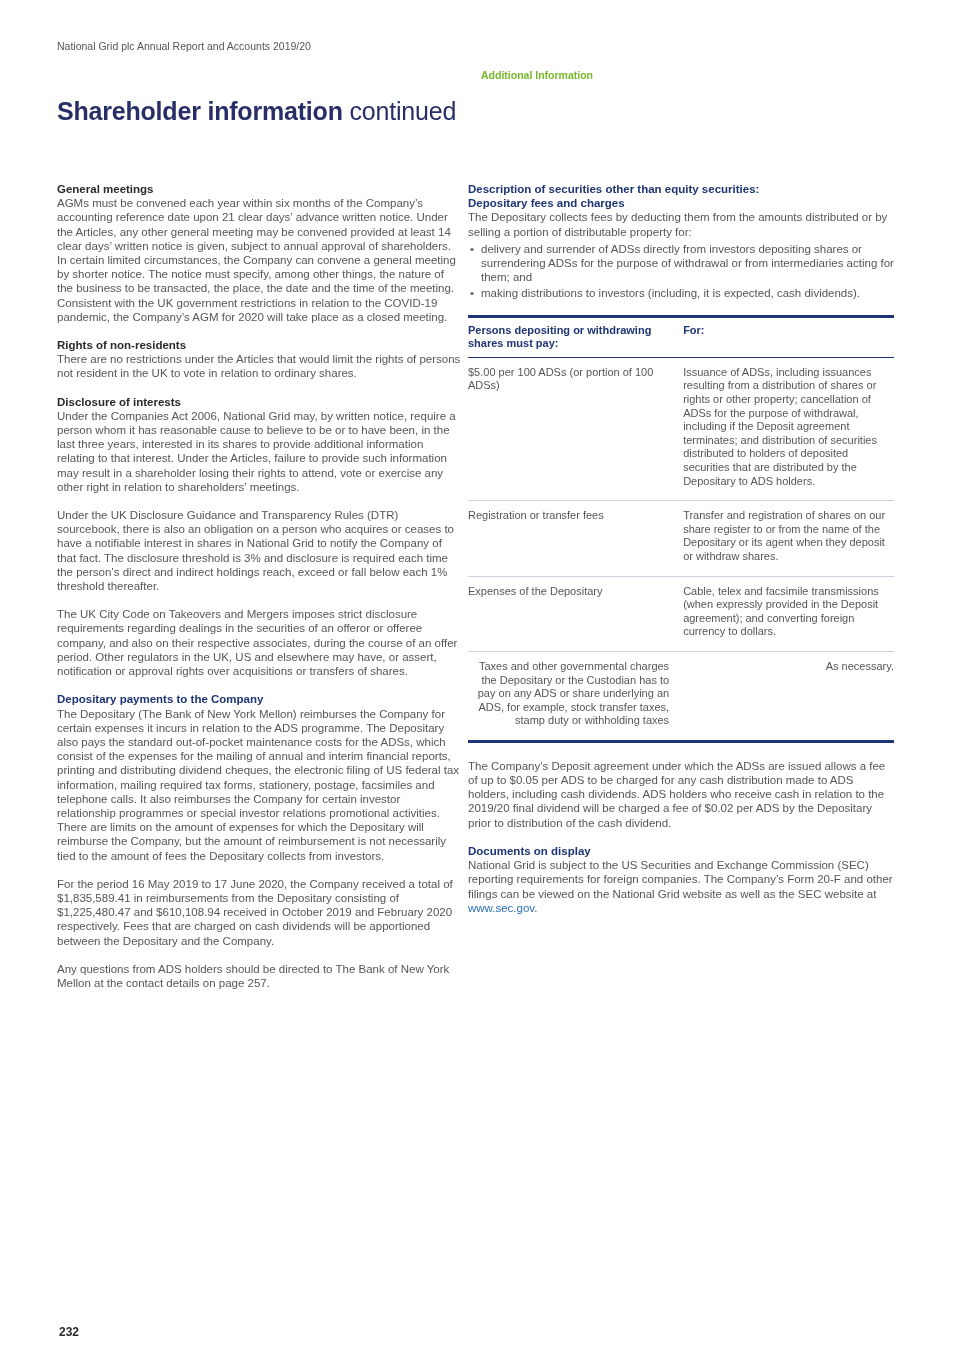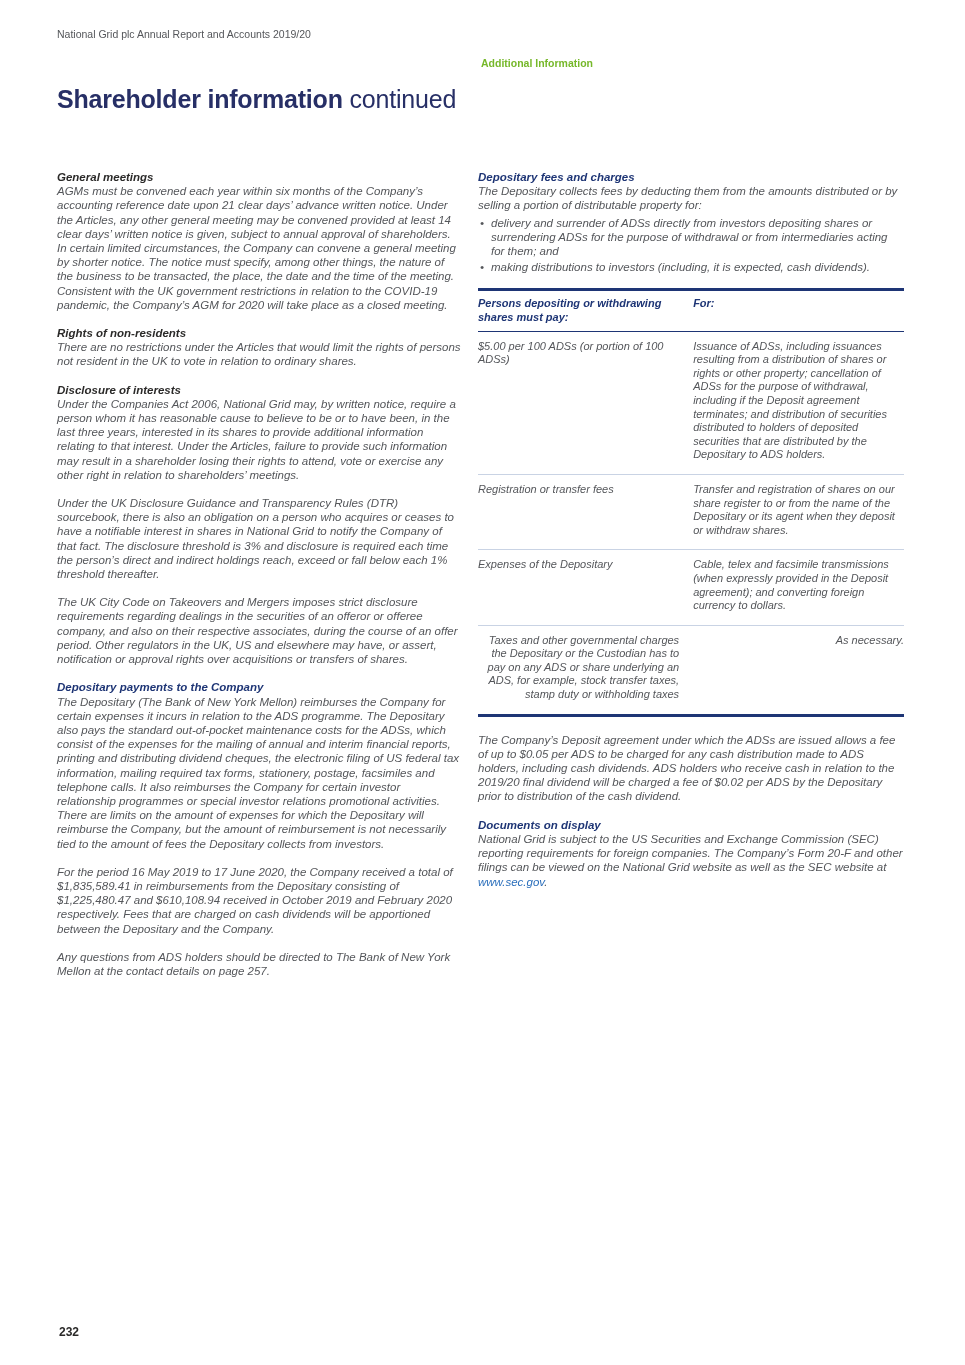--- a/index.html
+++ b/index.html
@@ -7,21 +7,21 @@
   body {
     width: 965px; height: 1365px;
     background: #ffffff;
     font-family: "Liberation Sans", sans-serif;
     color: #54565a;
     position: relative;
     overflow: hidden;
   }
   .page {
     position: absolute; inset: 0;
-    padding: 28px 57px 0 57px;
+    padding: 40px 57px 0 57px;
   }
   
   .page-header {
     display: flex;
     font-size: 10.5px;
     line-height: 13px;
   }
   .header-left { flex: 0 0 424px; color: #54565a; }
   .header-right { color: #76b82a; font-weight: bold; margin-top: 29px; }
 
@@ -33,23 +33,22 @@
     color: #272f66;
     font-weight: normal;
     letter-spacing: -0.2px;
   }
   .title-bold { font-weight: bold; }
   .title-light { font-weight: normal; }
 
   
   .columns {
     display: flex;
-    gap: 17px;
+    gap: 7px;
     margin-top: 56px;
-    font-style: italic;
   }
   .col-left  { width: 404px; }
   .col-right { width: 426px; }
 
   
   p, li {
     font-size: 11.5px;
     line-height: 14.2px;
     margin: 0 0 14px 0;
   }
@@ -169,20 +168,21 @@
         <p>For the period 16 May 2019 to 17 June 2020, the Company received a total of $1,835,589.41 in reimbursements from the Depositary consisting of $1,225,480.47 and $610,108.94 received in October 2019 and February 2020 respectively. Fees that are charged on cash dividends will be apportioned between the Depositary and the Company.</p>
         <p>Any questions from ADS holders should be directed to The Bank of New York Mellon at the contact details on page 257.</p>
       </section>
 
     </div>
 
     <div class="col-right">
 
       <section>
         <h2 class="blue">
+          <span class="head-line">Description of securities other than equity securities:</span>
           <span class="head-line">Depositary fees and charges</span>
         </h2>
         <p class="tight">The Depositary collects fees by deducting them from the amounts distributed or by selling a portion of distributable property for:</p>
         <ul class="bullets">
           <li>delivery and surrender of ADSs directly from investors depositing shares or surrendering ADSs for the purpose of withdrawal or from intermediaries acting for them; and</li>
           <li>making distributions to investors (including, it is expected, cash dividends).</li>
         </ul>
       </section>
 
       <table class="fees">

